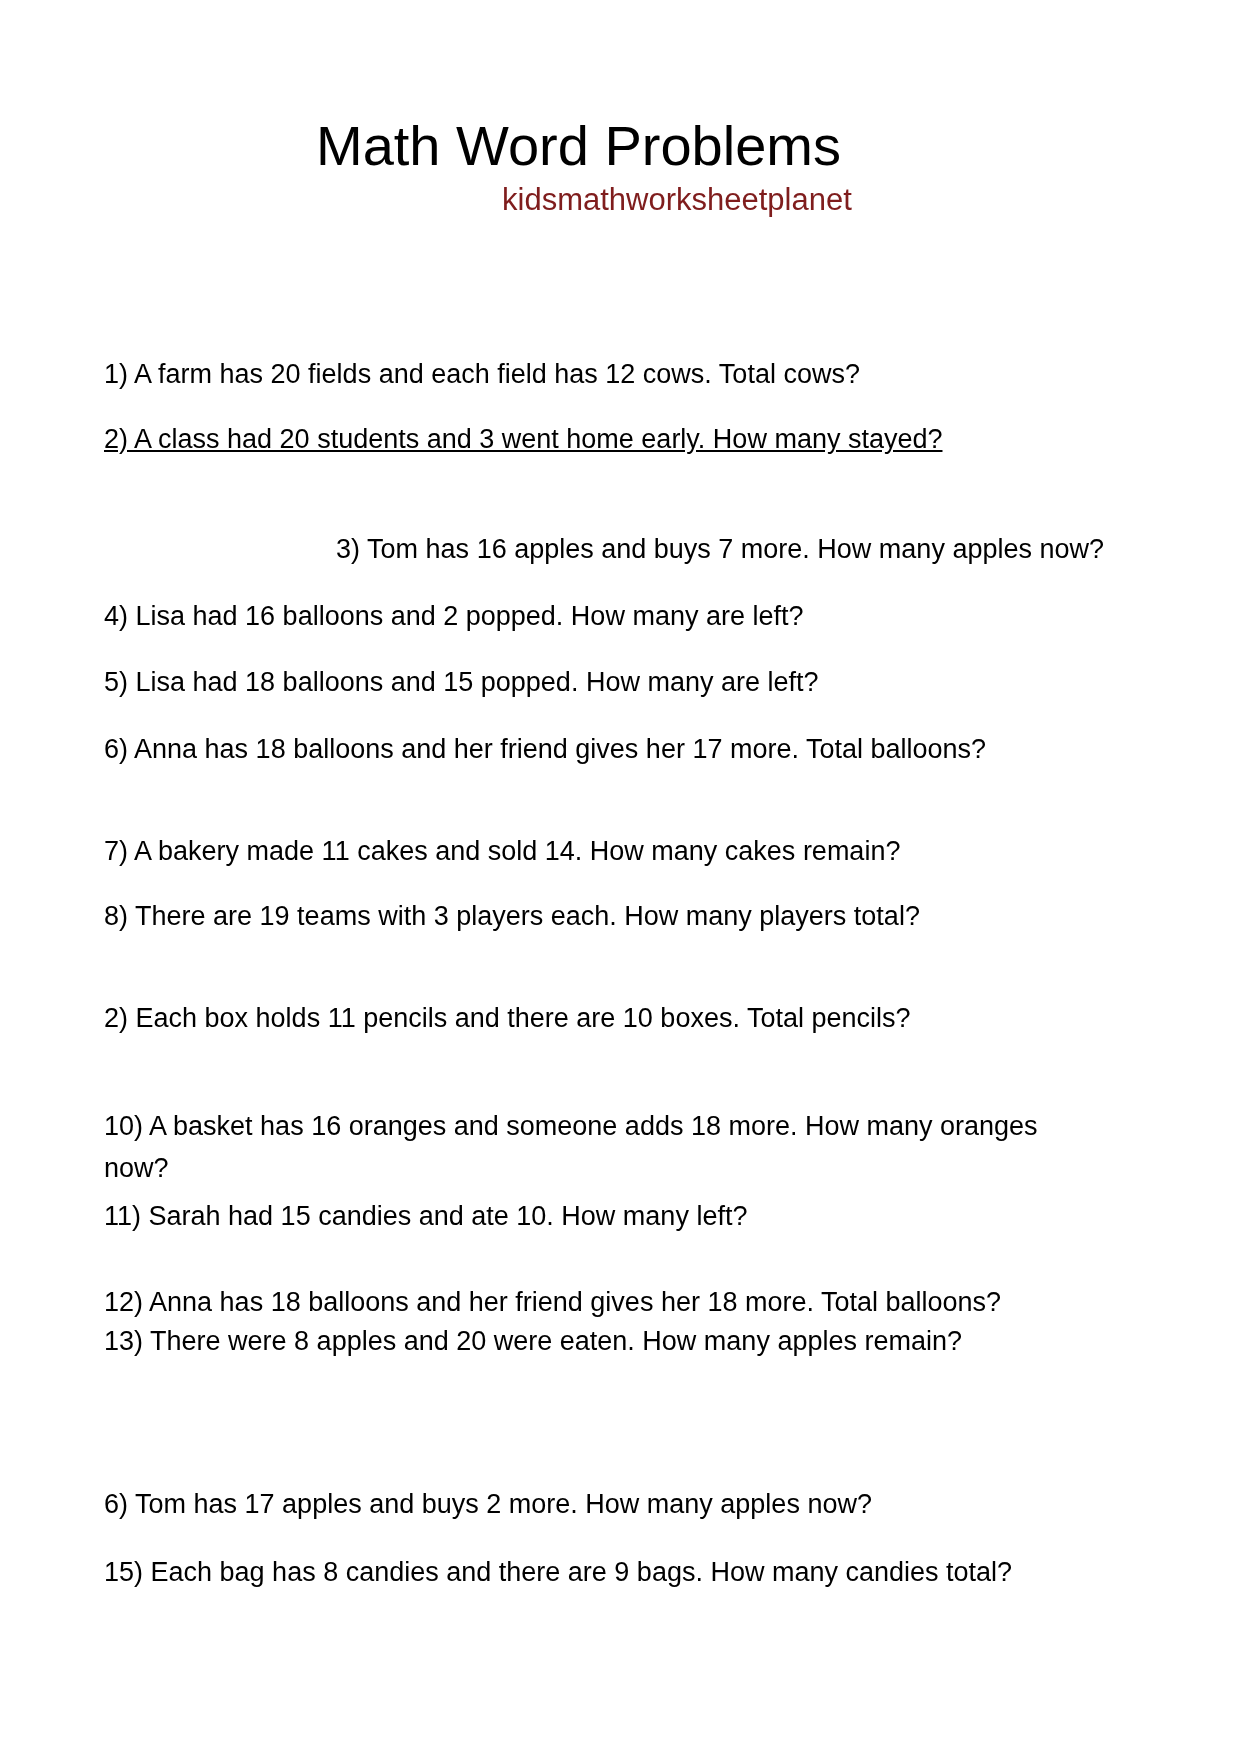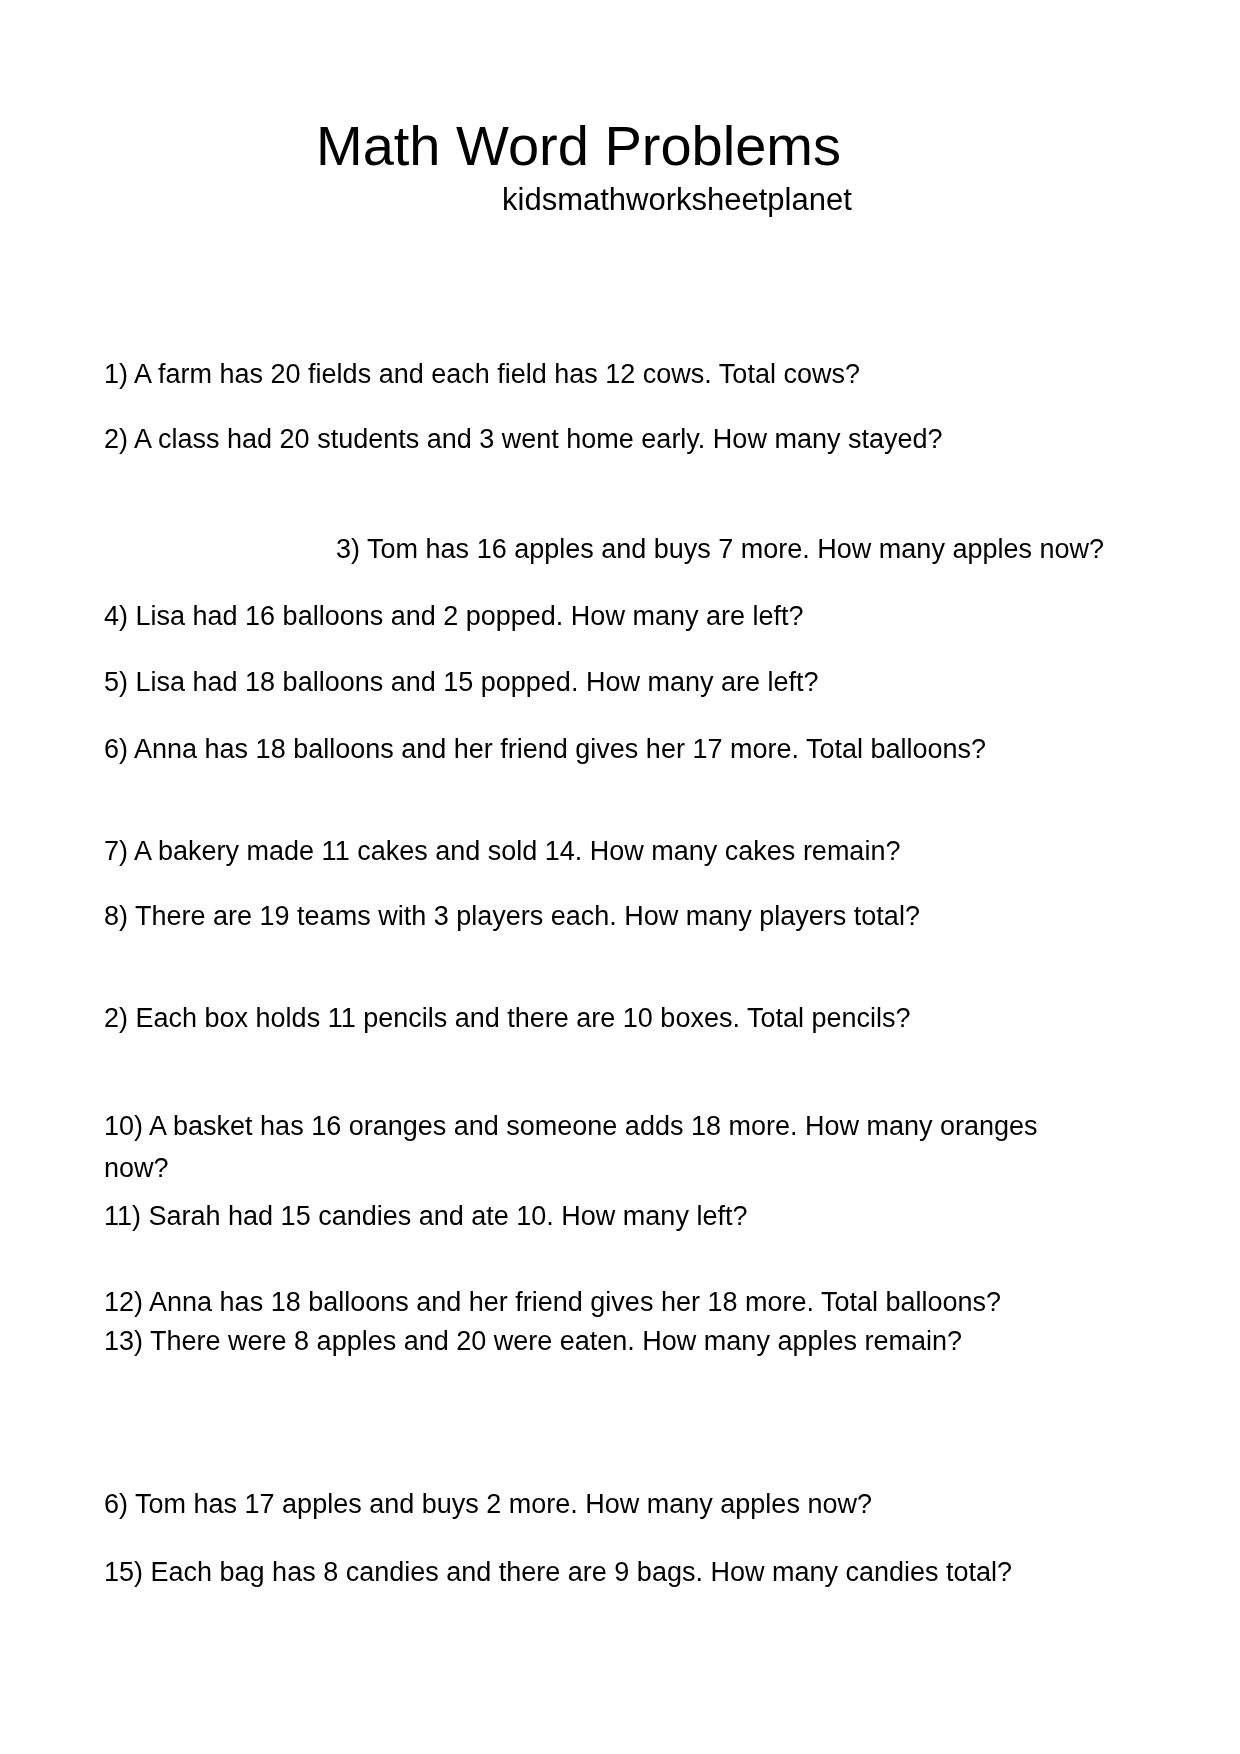--- a/index.html
+++ b/index.html
@@ -24,41 +24,41 @@
       font-weight: normal;
       margin: 16px;
       white-space: nowrap;
     }
     .page-subtitle {
       position: absolute;
       left: 502px;
       top: 182px;
       font-size: 31px;
       line-height: 36px;
-      color: #000000;
+      color: #7f1d1d;
       white-space: nowrap;
     }
     .problem {
       position: absolute;
       left: 100px;
       width: 1050px;
       font-size: 27px;
       line-height: 42px;
       margin: 4px;
     }
   </style>
 </head>
 <body>
 
 <h1 class="page-title">Math Word Problems</h1>
 <div class="page-subtitle">kidsmathworksheetplanet</div>
 
 <div>
   <p class="problem" style="top:349px; width:1000px;">1) A farm has 20 fields and each field has 12 cows. Total cows?</p>
-  <p class="problem" style="top:414px; width:960px;">2) A class had 20 students and 3 went home early. How many stayed?</p>
+  <p class="problem" style="top:414px; width:960px;text-decoration:underline;">2) A class had 20 students and 3 went home early. How many stayed?</p>
   <p class="problem" style="top:524px; width:1000px;text-align:right;">3) Tom has 16 apples and buys 7 more. How many apples now?</p>
   <p class="problem" style="top:591px; width:1000px;">4) Lisa had 16 balloons and 2 popped. How many are left?</p>
   <p class="problem" style="top:657px; width:1000px;">5) Lisa had 18 balloons and 15 popped. How many are left?</p>
   <p class="problem" style="top:724px; width:1000px;">6) Anna has 18 balloons and her friend gives her 17 more. Total balloons?</p>
   <p class="problem" style="top:826px; width:1060px;">7) A bakery made 11 cakes and sold 14. How many cakes remain?</p>
   <p class="problem" style="top:891px; width:990px;">8) There are 19 teams with 3 players each. How many players total?</p>
   <p class="problem" style="top:993px; width:960px;">2) Each box holds 11 pencils and there are 10 boxes. Total pencils?</p>
   <p class="problem" style="top:1101px; width:1000px;">10) A basket has 16 oranges and someone adds 18 more. How many oranges now?</p>
   <p class="problem" style="top:1191px; width:1000px;">11) Sarah had 15 candies and ate 10. How many left?</p>
   <p class="problem" style="top:1277px; width:1020px;">12) Anna has 18 balloons and her friend gives her 18 more. Total balloons?</p>

